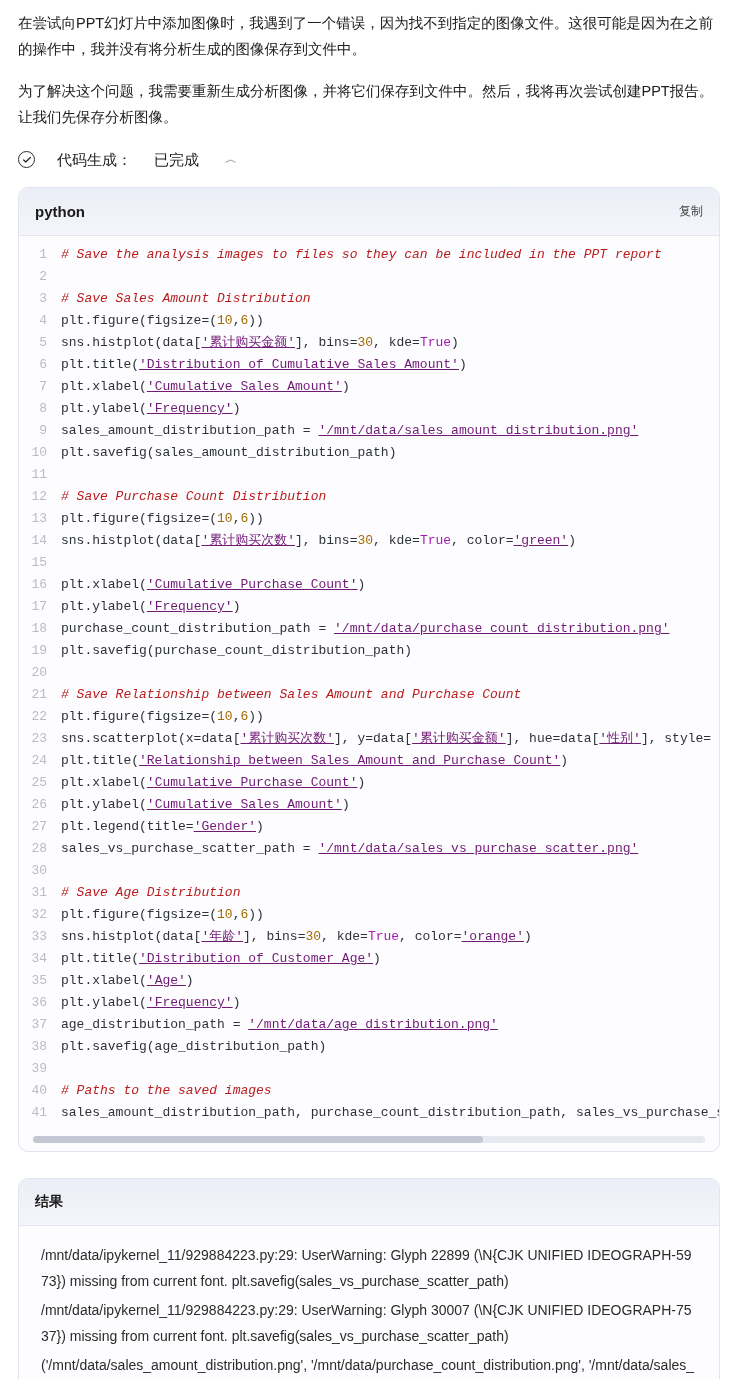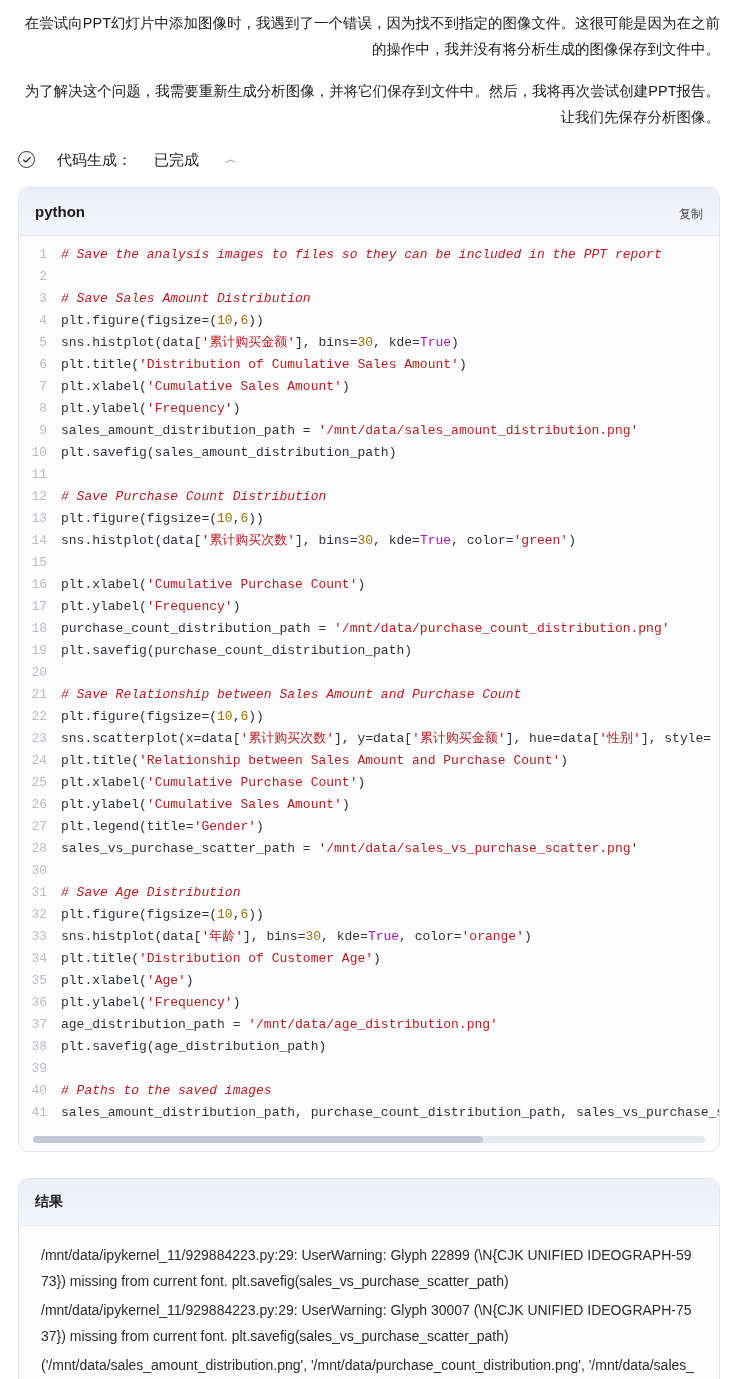--- a/index.html
+++ b/index.html
@@ -5,40 +5,40 @@
   * { box-sizing: border-box; margin: 0; padding: 0; }
   body {
     font-family: -apple-system, BlinkMacSystemFont, "Segoe UI", Helvetica, Arial, sans-serif;
     background: #ffffff;
     color: #1a1a1a;
     width: 738px;
     font-size: 14.5px;
     line-height: 1.8;
   }
   .container { padding: 10px 18px 20px 18px; }
-  .prose p { margin-bottom: 16px; color: #202020; text-align: right; }
+  .prose p { margin-bottom: 16px; color: #202020; }
   .codegen-row {
     display: flex; align-items: center; gap: 22px;
     font-weight: 400; font-size: 15px; margin: 8px 0 14px 0; text-align: right;
   }
   .codegen-row .check {
     width: 17px; height: 17px; border: 1.6px solid #2c2c2c; border-radius: 50%;
     display: inline-flex; align-items: center; justify-content: center;
   }
   .codegen-row .check svg { width: 10px; height: 10px; }
   .codegen-row .chev { margin-left: 4px; font-size: 12px; color: #555; }
   .codebox {
     border: 1px solid #e2e4ef;
     border-radius: 10px;
     overflow: hidden;
     background: #fdfdff;
     margin-bottom: 26px;
   }
   .codebox-header {
-    display: flex; justify-content: space-between; align-items: flex-end;
+    display: flex; justify-content: space-between; align-items: center;
     padding: 10px 16px;
     background: linear-gradient(180deg, #eceef7 0%, #f5f6fb 100%);
     border-bottom: 1px solid #e2e4ef;
   }
   .codebox-header .lang { font-weight: 700; font-size: 15px; }
   .codebox-header .copy { font-size: 12px; color: #444; cursor: pointer; }
   .codebody {
     font-family: "SFMono-Regular", Consolas, "Liberation Mono", Menlo, monospace;
     font-size: 13px;
     line-height: 22px;
@@ -51,21 +51,21 @@
     width: 42px; min-width: 42px;
     text-align: right;
     color: #b9bcc6;
     padding-right: 14px;
     user-select: none;
   }
   .code { padding-right: 16px; }
   .c-comment { color: #b91c1c; font-style: italic; }
   .c-id { color: #2d3138; }
   .c-num { color: #a06a00; }
-  .c-str { color: #b91c1c; }
+  .c-str { color: #701a75; text-decoration: underline; }
   .c-kw { color: #a21caf; }
   .hscroll {
     height: 7px; background: #e7e9f0; margin: 4px 14px 8px 14px; border-radius: 4px;
     position: relative;
   }
   .hscroll .thumb {
     position: absolute; left: 0; top: 0; height: 100%; width: 67%;
     background: #c4c7d4; border-radius: 4px;
   }
   .resultbox {

